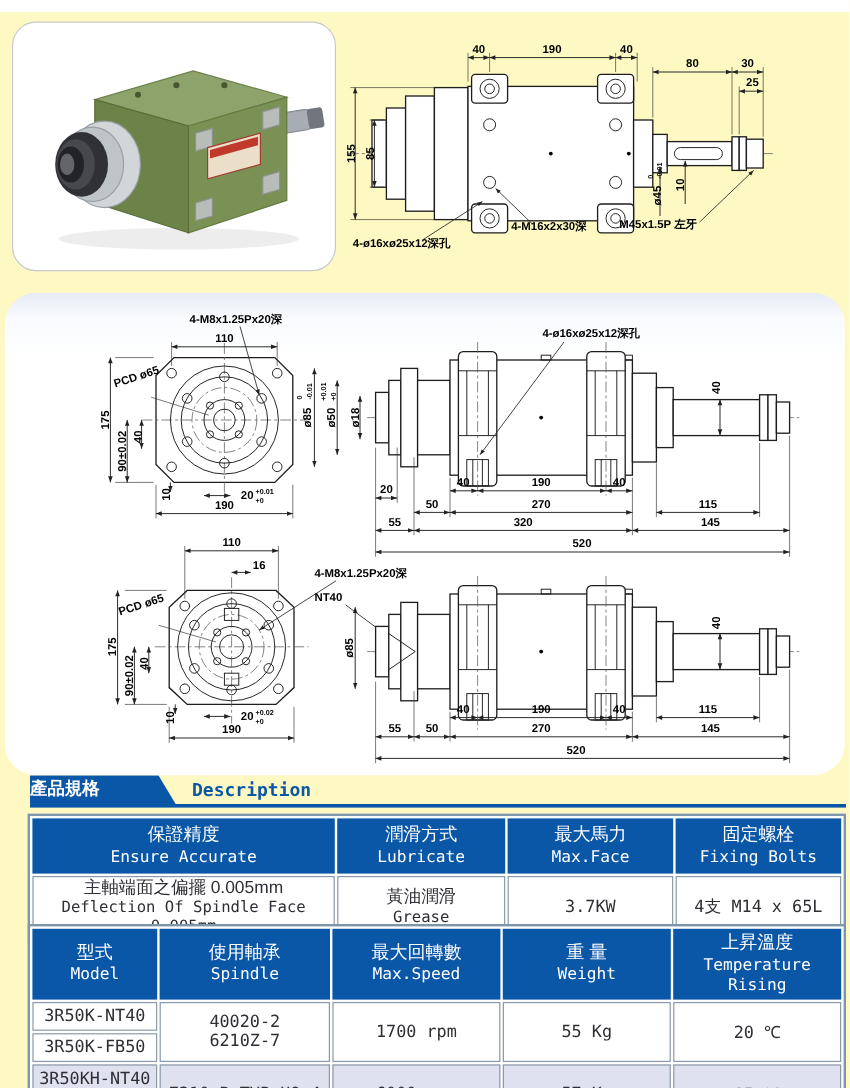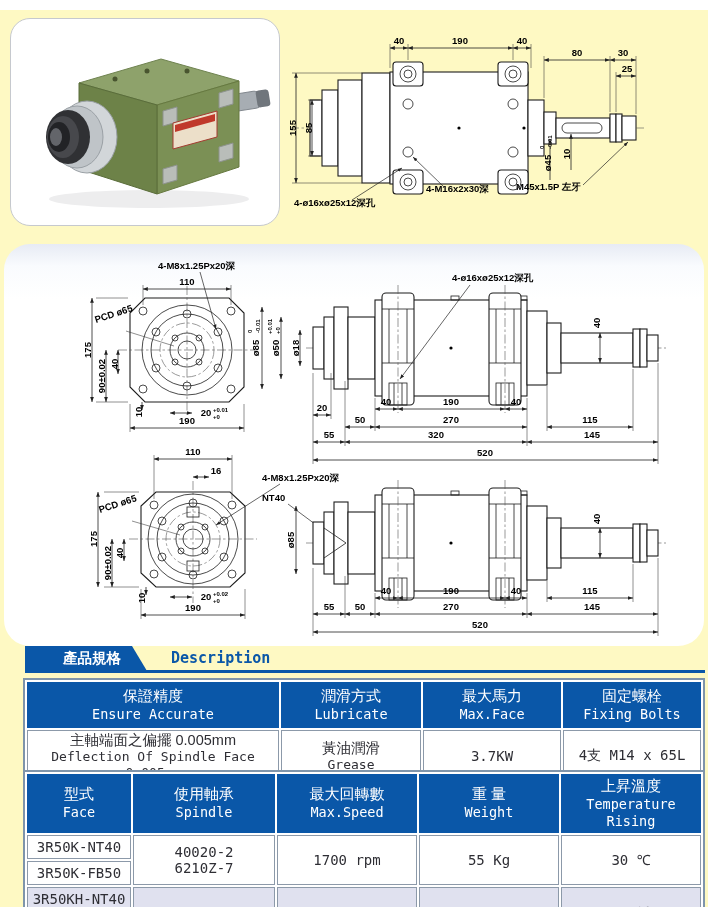--- a/index.html
+++ b/index.html
@@ -28,23 +28,23 @@
   .dima{stroke:#222;stroke-width:.8;fill:none;marker-start:url(#mAs);marker-end:url(#mAe);}
   .ldr{stroke:#222;stroke-width:.7;fill:none;marker-end:url(#mPe);}
   .ldra{stroke:#222;stroke-width:.7;fill:none;marker-end:url(#mAe);}
   .dt{font:bold 9.5px "Liberation Sans",sans-serif;fill:#000;text-anchor:middle;}
   .dl{font:bold 9.5px "Liberation Sans",sans-serif;fill:#000;text-anchor:start;}
   .dts{font:bold 6px "Liberation Sans",sans-serif;fill:#000;text-anchor:start;}
 
   
   .tab-zh{position:absolute;left:25px;top:636px;width:122px;height:25px;background:#0a57a8;
           color:#fff;font:bold 14.5px "Liberation Sans",sans-serif;line-height:25px;
-          padding-left:12px;box-sizing:border-box;
-          clip-path:polygon(0 0,calc(100% - 15px) 0,100% 100%,0 100%);text-align:center;}
-  .tab-en{position:absolute;left:171px;top:639px;color:#0a57a8;
+          padding-left:0;box-sizing:border-box;
+          clip-path:polygon(0 0,calc(100% - 15px) 0,100% 100%,0 100%);}
+  .tab-en{position:absolute;left:160px;top:639px;color:#0a57a8;
           font:bold 15px "DejaVu Sans Mono",monospace;}
   .tab-line{position:absolute;left:25px;top:660px;width:680px;height:3px;background:#0a57a8;}
 
   
   .tbl-wrap1{position:absolute;left:23px;top:668px;width:682px;}
   .tbl-wrap2{position:absolute;left:23px;top:760px;width:682px;}
   table.spec{border-collapse:separate;border-spacing:2px;width:100%;
              border:2px solid #7f95ab;background:#fff;table-layout:fixed;}
   table.spec th{background:#0a57a8;color:#fff;font-weight:normal;padding:3px 1px;}
   table.spec td{border:1.5px solid #8c99a9;text-align:center;color:#2e2e34;padding:1px 0;}
@@ -541,21 +541,21 @@
           <col style="width:104px">
           <col style="width:142px">
           <col style="width:140px">
           <col style="width:140px">
           <col style="width:140px">
         </colgroup>
       <tbody>
           <tr class="h2row">
         <th>
           <div class="zh">型式</div>
-          <div class="en">Face</div>
+          <div class="en">Model</div>
         </th>
         <th>
           <div class="zh">使用軸承</div>
           <div class="en">Spindle</div>
         </th>
         <th>
           <div class="zh">最大回轉數</div>
           <div class="en">Max.Speed</div>
         </th>
         <th>
@@ -568,21 +568,21 @@
         </th>
       </tr>
       <tr class="m2row">
         <td class="mono">3R50K-NT40</td>
         <td class="mono" rowspan="2">
           <div>40020-2</div>
           <div>6210Z-7</div>
         </td>
         <td class="mono" rowspan="2">1700 rpm</td>
         <td class="mono" rowspan="2">55 Kg</td>
-        <td class="mono" rowspan="2">30 ℃</td>
+        <td class="mono" rowspan="2">20 ℃</td>
       </tr>
       <tr class="m2row">
         <td class="mono">3R50K-FB50</td>
       </tr>
       <tr class="m2row">
         <td class="mono g2">3R50KH-NT40</td>
         <td class="mono g2" rowspan="2">
           <div>7210 B.TVP.UO-4</div>
         </td>
         <td class="mono g2" rowspan="2">6000 rpm</td>

